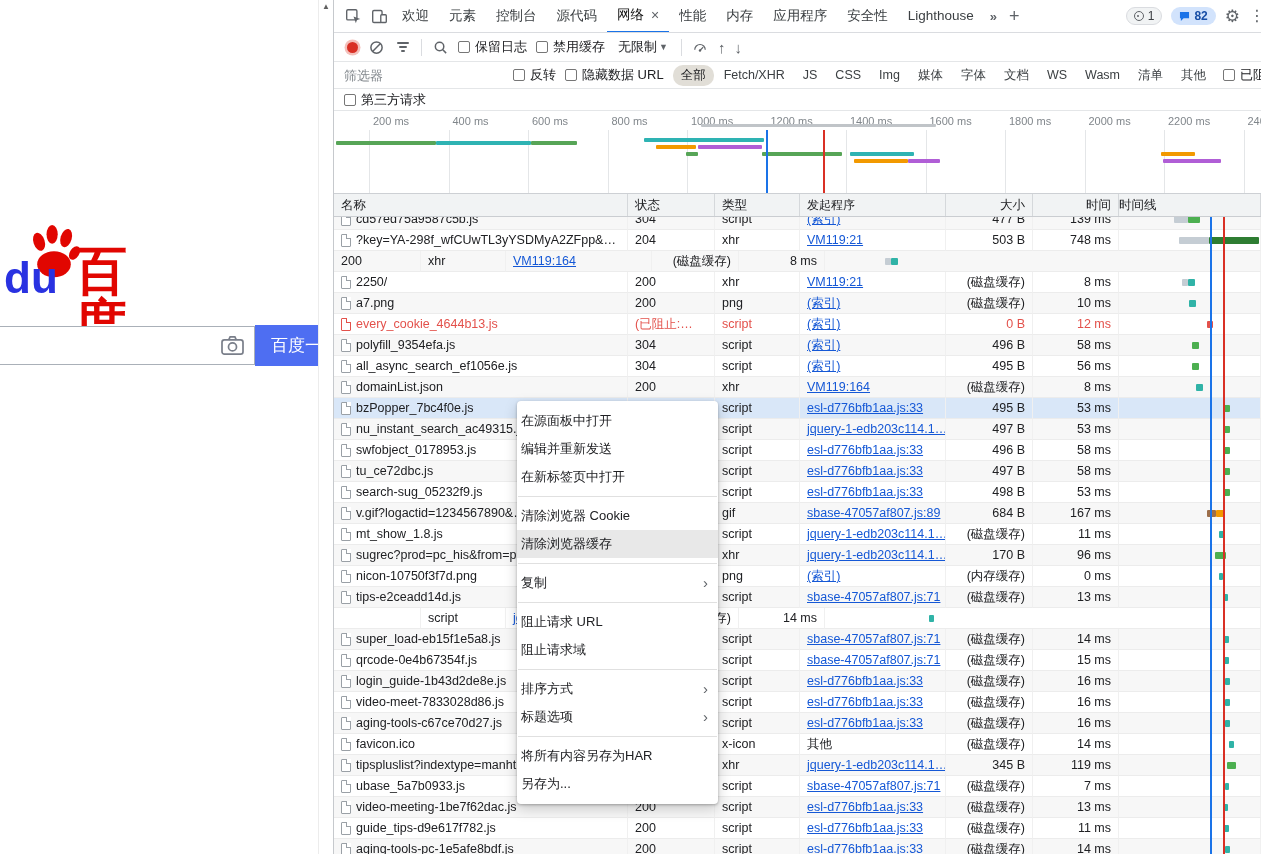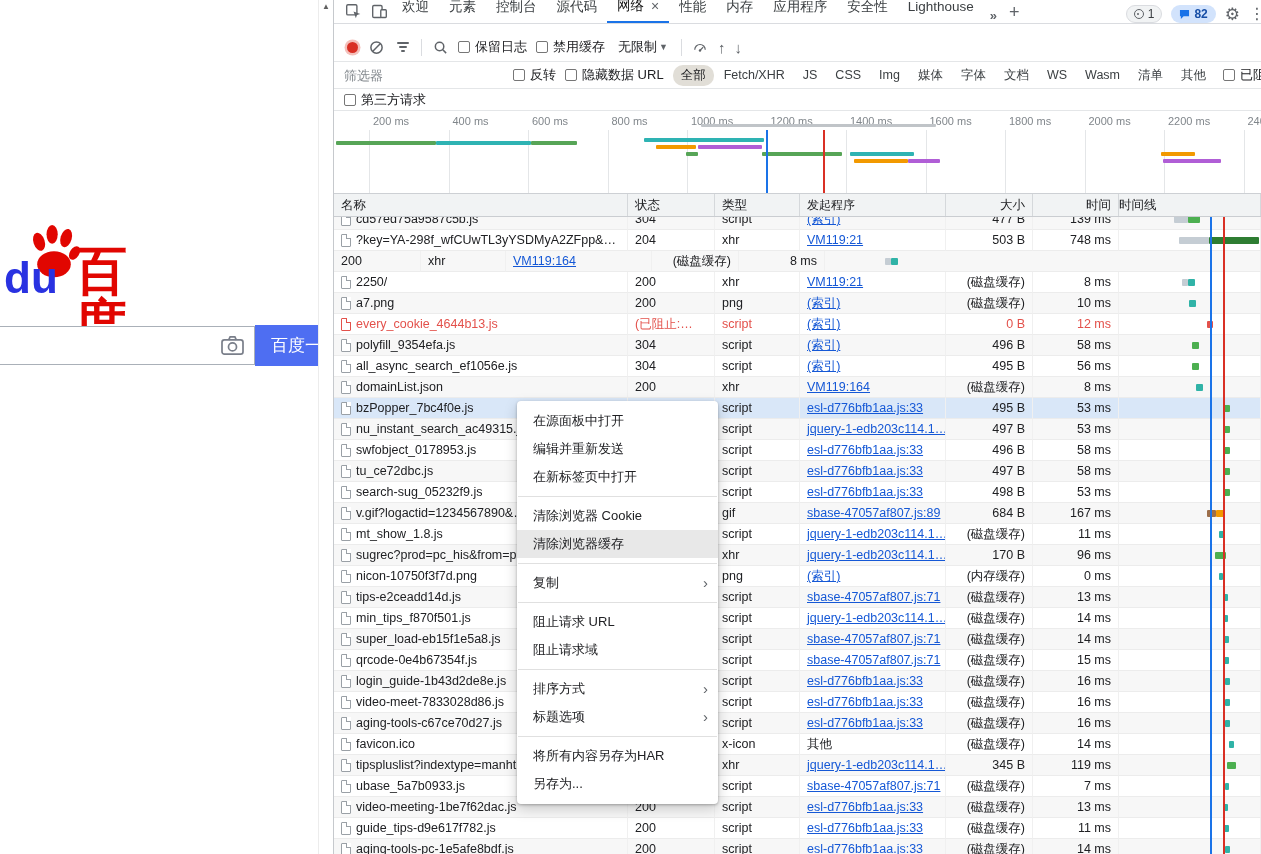--- a/index.html
+++ b/index.html
@@ -14,21 +14,21 @@
 .brand{position:absolute;left:70px;top:22px;font-size:53px;font-weight:bold;color:#e10601;line-height:1;letter-spacing:1px}
 .searchbox{position:absolute;left:-40px;top:326px;width:295px;height:39px;border:1px solid #aab0b8;background:#fff}
 .camera{position:absolute;left:221px;top:335px;width:23px;height:21px}
 .searchbtn{position:absolute;left:255px;top:325px;width:100px;height:41px;background:#4e6ef2;color:#fff;
   font-size:17px;border:none;font-family:inherit;overflow:hidden;white-space:nowrap;cursor:pointer}
 .pagescroll{position:absolute;left:318px;top:0;width:15px;height:100%;background:#fff;border-left:1px solid #ececec}
 .scrollup{position:absolute;left:3px;top:2px;font-size:8px;color:#606060}
 
 
 .devtools{position:absolute;left:333px;top:0;right:0;bottom:0;background:#fff;border-left:1px solid #c6c9cd}
-.tabbar{position:absolute;left:0;right:0;top:0;height:24px;display:flex;align-items:flex-end;
+.tabbar{position:absolute;left:0;right:0;top:0;height:33px;display:flex;align-items:center;
   border-bottom:1px solid #dadce0;background:#fff;padding-left:6px;overflow:hidden}
 .tbicon{width:26px;height:24px;display:flex;align-items:center;justify-content:center;cursor:pointer;flex:0 0 auto}
 .tabs{display:flex;height:33px;flex:0 0 auto}
 .dt-tab{padding:0 10px;height:33px;line-height:32px;font-size:13.5px;color:#3c4043;cursor:pointer;
   white-space:nowrap;display:flex;align-items:center}
 .dt-tab.active{border-bottom:2px solid #1a73e8;color:#111}
 .tabx{margin-left:7px;color:#5f6368;font-size:14px;line-height:1;cursor:pointer}
 .chev{color:#5f6368;font-weight:bold;padding:0 6px;cursor:pointer}
 .plus{color:#5f6368;font-size:18px;padding:0 6px;cursor:pointer}
 .badges{margin-left:auto;display:flex;align-items:center;gap:9px;padding-right:0}
@@ -96,21 +96,21 @@
 .nrow.error .docicon{border-color:#e3514b}
 .nrow.error .docicon::before{border-left-color:#e3514b;border-bottom-color:#e3514b}
 .nrow.error .initlink{color:#1558d6}
 .nrow.selected{background:#d9e7f8 !important}
 .wfbar{position:absolute;top:7px;height:7px;border-radius:1px}
 .evline{position:absolute;top:0;bottom:0;width:1.5px;z-index:2}
 
 
 .ctxmenu{position:absolute;left:517px;top:401px;width:201px;background:#fff;border-radius:4px;z-index:50;
   box-shadow:0 1px 3px rgba(0,0,0,.28),0 5px 14px rgba(0,0,0,.18);padding:6px 0;overflow:hidden}
-.mi{height:28px;line-height:28px;padding:0 16px;position:relative;cursor:pointer;color:#202124;
+.mi{height:28px;line-height:28px;padding:0 4px;position:relative;cursor:pointer;color:#202124;
   font-size:13px;white-space:nowrap}
 .mi.hl{background:#e8e8e8}
 .mi .sub{position:absolute;right:10px;top:0;color:#5f6368;font-size:15px}
 .msep{height:1px;background:#e0e0e0;margin:5px 1px}
 </style>
 </head>
 <body>
 
 <div class="page">
   <div class="logo">
@@ -601,24 +601,20 @@
           <div class="c1"></div>
           <div class="c2">script</div>
           <div class="c3"><span class="initlink">sbase-47057af807.js:71</span></div>
           <div class="c4">(磁盘缓存)</div>
           <div class="c5">13 ms</div>
           <div class="c6">
             <div class="wfbar" style="left: 104px; width: 5px; background: rgb(48, 179, 167);"></div>
           </div>
         </div>
         <div class="nrow">
-          <div class="c0">
-            <div class="docicon"></div>
-            <span class="nametxt">min_tips_f870f501.js</span>
-          </div>
           <div class="c1"></div>
           <div class="c2">script</div>
           <div class="c3"><span class="initlink">jquery-1-edb203c114.1…</span></div>
           <div class="c4">(磁盘缓存)</div>
           <div class="c5">14 ms</div>
           <div class="c6">
             <div class="wfbar" style="left: 104px; width: 5px; background: rgb(48, 179, 167);"></div>
           </div>
         </div>
         <div class="nrow">

